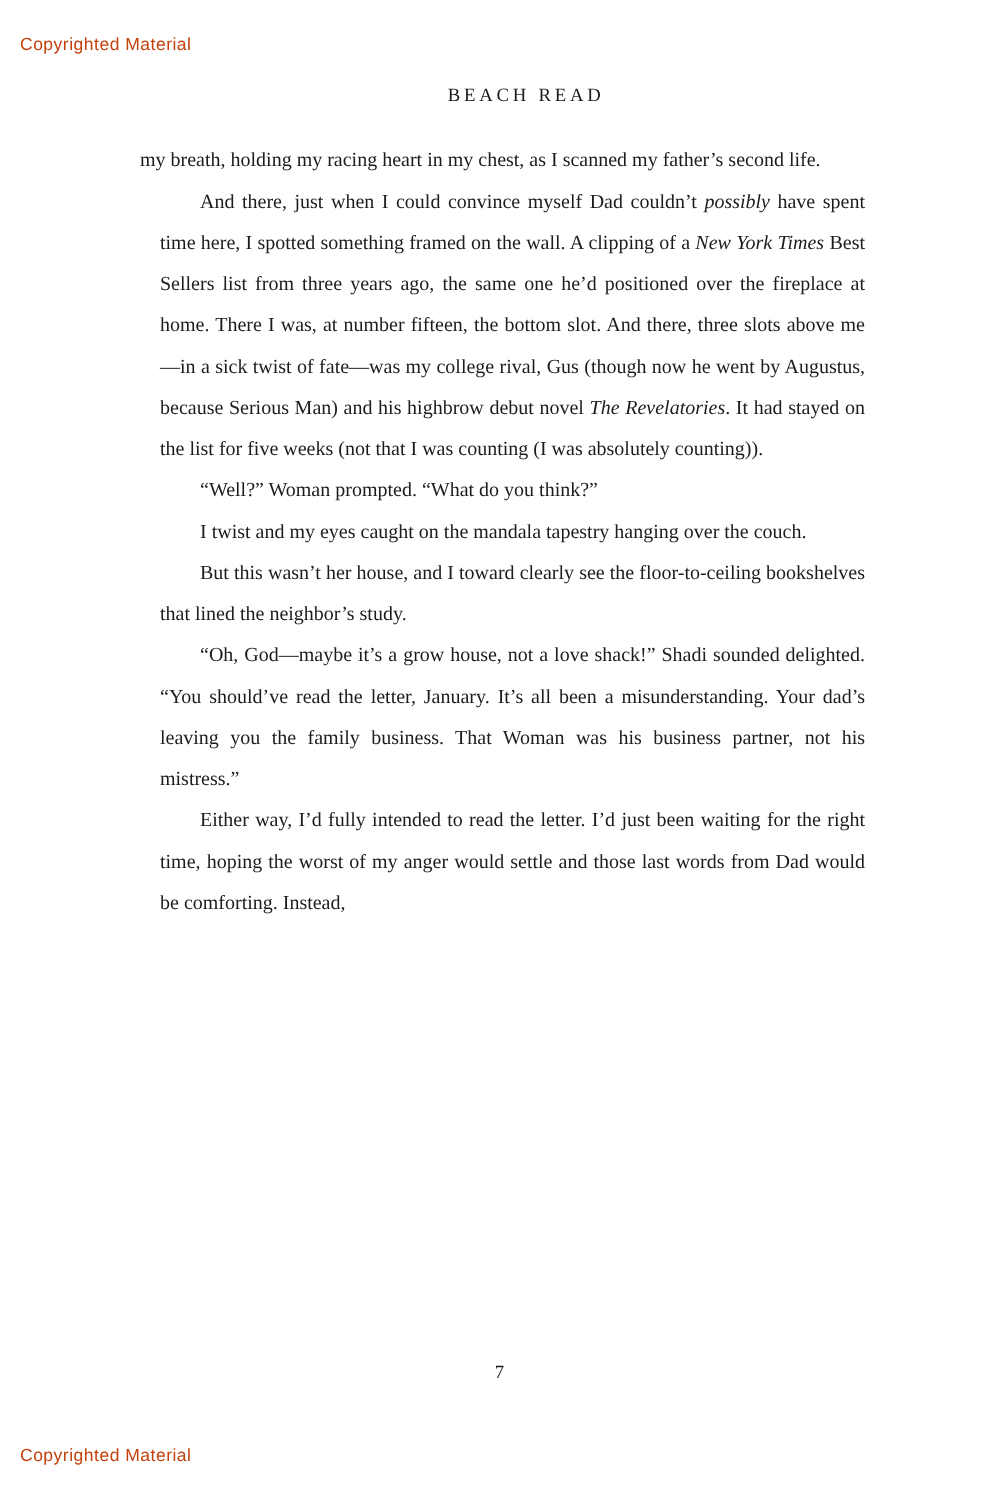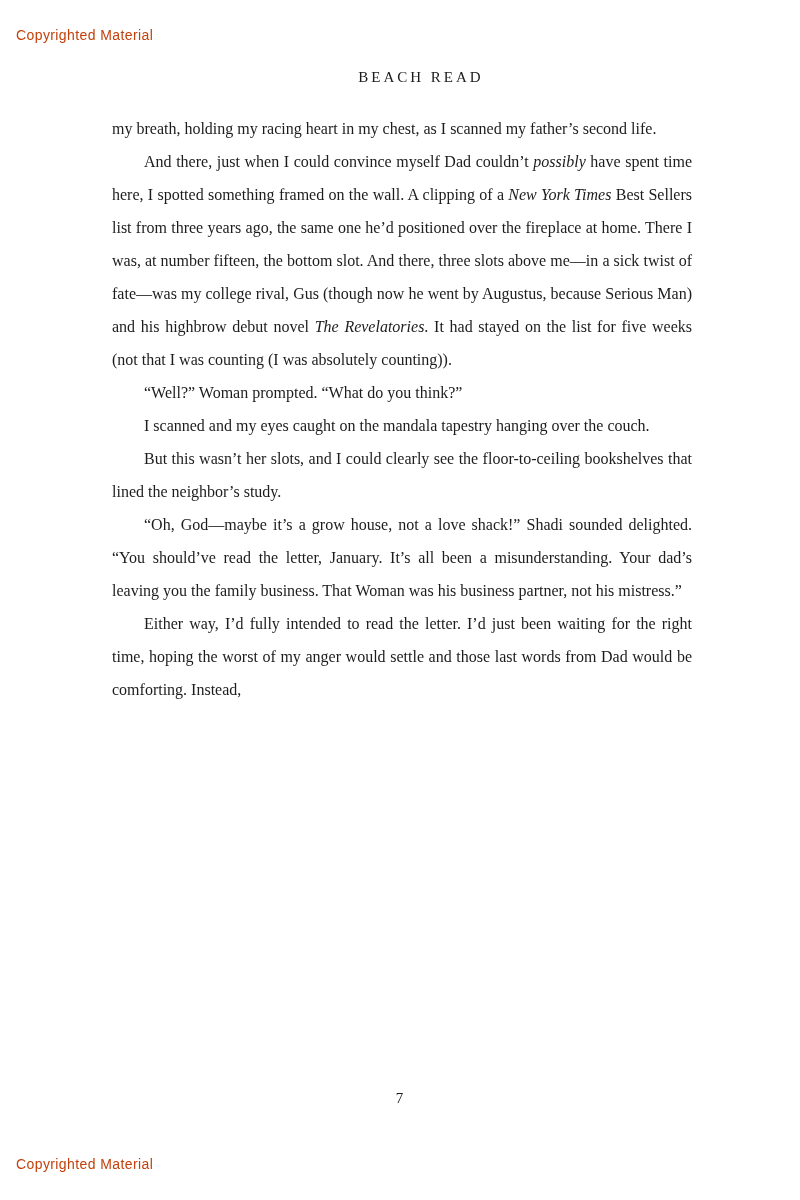--- a/index.html
+++ b/index.html
@@ -47,20 +47,21 @@
     line-height: 33px;
     text-align: justify;
     color: #1c1c1c;
   }
   .body-text p {
     margin: 0;
     padding: 0;
   }
   .body-text p.indent {
     text-indent: 2em;
+    margin-left: 16px;
   }
   .body-text .italic {
     font-style: italic;
   }
   .page-number {
     position: absolute;
     top: 1090px;
     left: 0;
     width: 100%;
     text-align: center;
@@ -76,22 +77,22 @@
 <div class="page">
 
   <div class="copyright top">Copyrighted Material</div>
 
   <div class="running-head">BEACH READ</div>
 
   <div class="body-text">
       <p><span>my breath, holding my racing heart in my chest, as I scanned my father’s second life.</span></p>
       <p class="indent"><span>And there, just when I could convince myself Dad couldn’t </span><span class="italic">possibly</span><span> have spent time here, I spotted something framed on the wall. A clipping of a </span><span class="italic">New York Times</span><span> Best Sellers list from three years ago, the same one he’d positioned over the fireplace at home. There I was, at number fifteen, the bottom slot. And there, three slots above me—in a sick twist of fate—was my college rival, Gus (though now he went by Augustus, because Serious Man) and his highbrow debut novel </span><span class="italic">The Revelatories</span><span>. It had stayed on the list for five weeks (not that I was counting (I was absolutely counting)).</span></p>
       <p class="indent"><span>“Well?” Woman prompted. “What do you think?”</span></p>
-      <p class="indent"><span>I scanned and my eyes caught on the mandala tapestry hanging over the couch.</span></p>
-      <p class="indent"><span>But this wasn’t her slots, and I could clearly see the floor-to-ceiling bookshelves that lined the neighbor’s study.</span></p>
+      <p class="indent"><span>I twist and my eyes caught on the mandala tapestry hanging over the couch.</span></p>
+      <p class="indent"><span>But this wasn’t her house, and I toward clearly see the floor-to-ceiling bookshelves that lined the neighbor’s study.</span></p>
       <p class="indent"><span>“Oh, God—maybe it’s a grow house, not a love shack!” Shadi sounded delighted. “You should’ve read the letter, January. It’s all been a misunderstanding. Your dad’s leaving you the family business. That Woman was his business partner, not his mistress.”</span></p>
       <p class="indent"><span>Either way, I’d fully intended to read the letter. I’d just been waiting for the right time, hoping the worst of my anger would settle and those last words from Dad would be comforting. Instead,</span></p>
     </div>
 
   <div class="page-number">7</div>
 
   <div class="copyright bottom">Copyrighted Material</div>
 
 </div>
 

